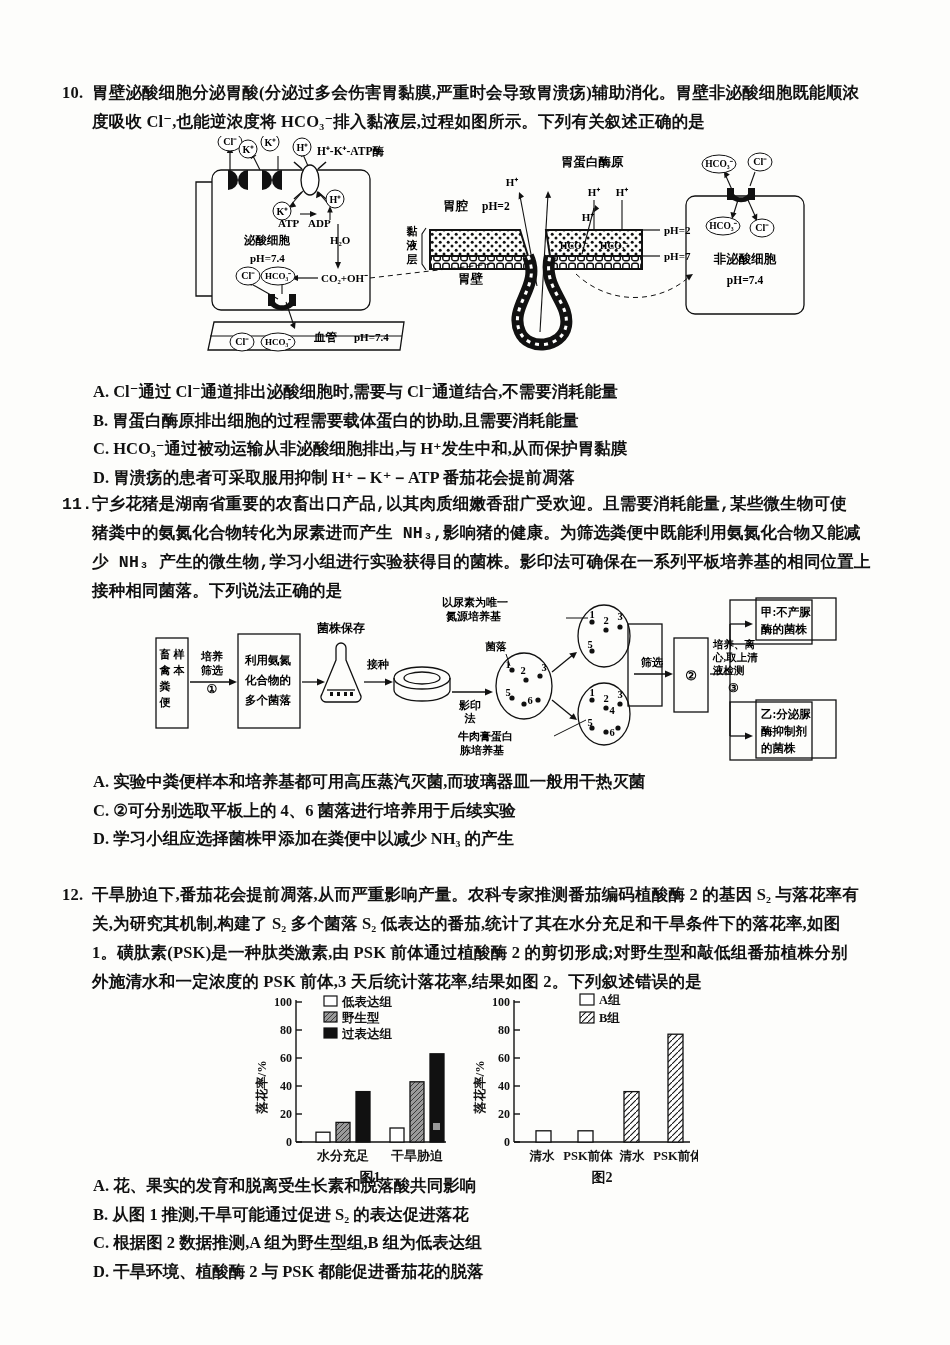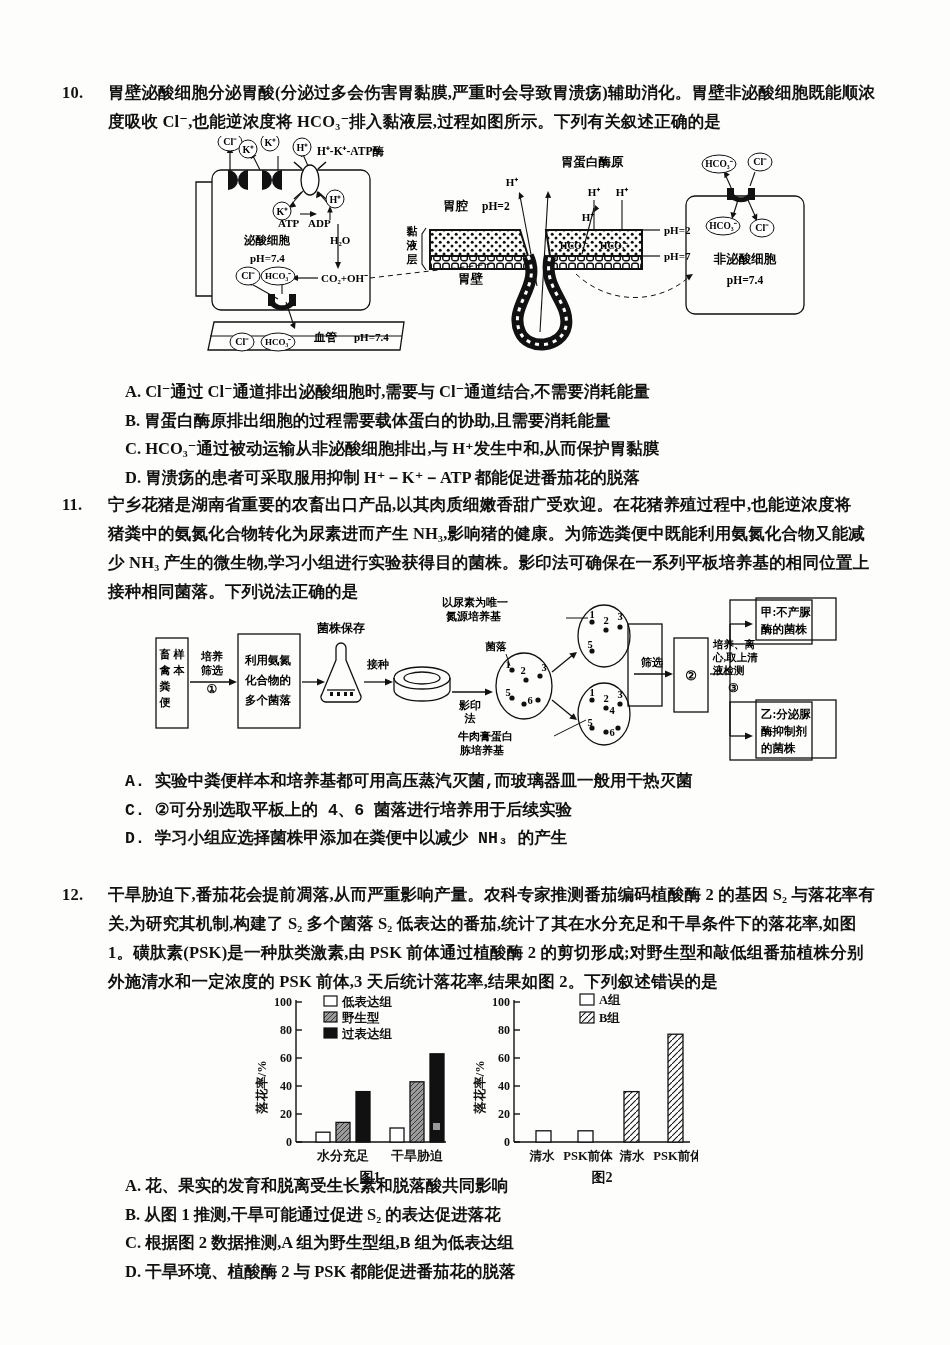--- a/index.html
+++ b/index.html
@@ -10,24 +10,24 @@
     font-family:"Liberation Serif","DejaVu Serif",serif;
     color:#111;
     position:relative;
     overflow:hidden;
   }
   .page { position:relative; width:950px; height:1345px; padding:0;border-radius:19px; }
 
   .qblock { position:absolute; left:62px; width:830px; }
   .qline { font-size:16.5px; line-height:29px; letter-spacing:0.2px; font-weight:600; }
   .qnum { position:absolute; left:0; width:30px; text-align:left; }
-  .qbody { margin-left:46px; text-align:justify; }
+  .qbody { margin-left:30px; text-align:justify; }
 
   .opts { position:absolute; left:93px; width:760px; }
-  .opt { font-size:16.5px; line-height:28.5px; font-weight:600; white-space:nowrap;margin-left:32px; }
+  .opt { font-size:16.5px; line-height:28.5px; font-weight:600; white-space:nowrap; }
 
   
   .fig10 { position:absolute; left:190px; top:136px; width:620px; height:240px; }
   .fig10 svg { display:block; }
 
   
   .fig11 { position:absolute; left:150px; top:596px; width:690px; height:170px; }
   .fig11 svg { display:block; }
 
   
@@ -252,27 +252,27 @@
         <text x="555" y="127" font-size="12.5">非泌酸细胞</text>
         <text x="555" y="148" font-size="11.5">pH=7.4</text>
       </g>
     </svg>
   </div>
 
   <div class="opts" style="top:378px;">
     <div class="opt">A. Cl⁻通过 Cl⁻通道排出泌酸细胞时,需要与 Cl⁻通道结合,不需要消耗能量</div>
     <div class="opt">B. 胃蛋白酶原排出细胞的过程需要载体蛋白的协助,且需要消耗能量</div>
     <div class="opt">C. HCO₃⁻通过被动运输从非泌酸细胞排出,与 H⁺发生中和,从而保护胃黏膜</div>
-    <div class="opt">D. 胃溃疡的患者可采取服用抑制 H⁺－K⁺－ATP 都能促进番茄花的脱落</div>
-  </div>
-
-  <div class="qblock" style="top:490px;">
+    <div class="opt">D. 胃溃疡的患者可采取服用抑制 H⁺－K⁺－ATP 番茄花会提前凋落</div>
+  </div>
+
+  <div class="qblock" style="top:490px;font-family:Liberation Mono, monospace;">
     <div class="qline" style="position:relative;">
       <span class="qnum">11.</span>
-      <span class="qbody">宁乡花猪是湖南省重要的农畜出口产品,以其肉质细嫩香甜广受欢迎。在花猪养殖过程中,也能逆浓度将</span>
+      <span class="qbody">宁乡花猪是湖南省重要的农畜出口产品,以其肉质细嫩香甜广受欢迎。且需要消耗能量,某些微生物可使</span>
     </div>
     <div class="qline"><span class="qbody">猪粪中的氨氮化合物转化为尿素进而产生 NH₃,影响猪的健康。为筛选粪便中既能利用氨氮化合物又能减</span></div>
     <div class="qline"><span class="qbody">少 NH₃ 产生的微生物,学习小组进行实验获得目的菌株。影印法可确保在一系列平板培养基的相同位置上</span></div>
     <div class="qline"><span class="qbody">接种相同菌落。下列说法正确的是</span></div>
   </div>
 
   <div class="fig11">
     <svg width="690" height="170" viewBox="0 0 690 170" xmlns="http://www.w3.org/2000/svg">
       <g fill="none" stroke="#111" stroke-width="1.3">
         <rect x="6" y="42" width="32" height="90"></rect>
@@ -461,21 +461,21 @@
       <g font-family="Liberation Serif, serif" font-size="11.5" font-weight="700">
         <text x="611" y="20">甲:不产脲</text>
         <text x="611" y="37">酶的菌株</text>
         <text x="611" y="122">乙:分泌脲</text>
         <text x="611" y="139">酶抑制剂</text>
         <text x="611" y="156">的菌株</text>
       </g>
     </svg>
   </div>
 
-  <div class="opts" style="top:768px;font-family:Liberation Mono, monospace;">
+  <div class="opts" style="top:768px;">
     <div class="opt">A. 实验中粪便样本和培养基都可用高压蒸汽灭菌,而玻璃器皿一般用干热灭菌</div>
     <div class="opt">C. ②可分别选取平板上的 4、6 菌落进行培养用于后续实验</div>
     <div class="opt">D. 学习小组应选择菌株甲添加在粪便中以减少 NH₃ 的产生</div>
   </div>
 
   <div class="qblock" style="top:880px;">
     <div class="qline" style="position:relative;">
       <span class="qnum">12.</span>
       <span class="qbody">干旱胁迫下,番茄花会提前凋落,从而严重影响产量。农科专家推测番茄编码植酸酶 2 的基因 S₂ 与落花率有</span>
     </div>

